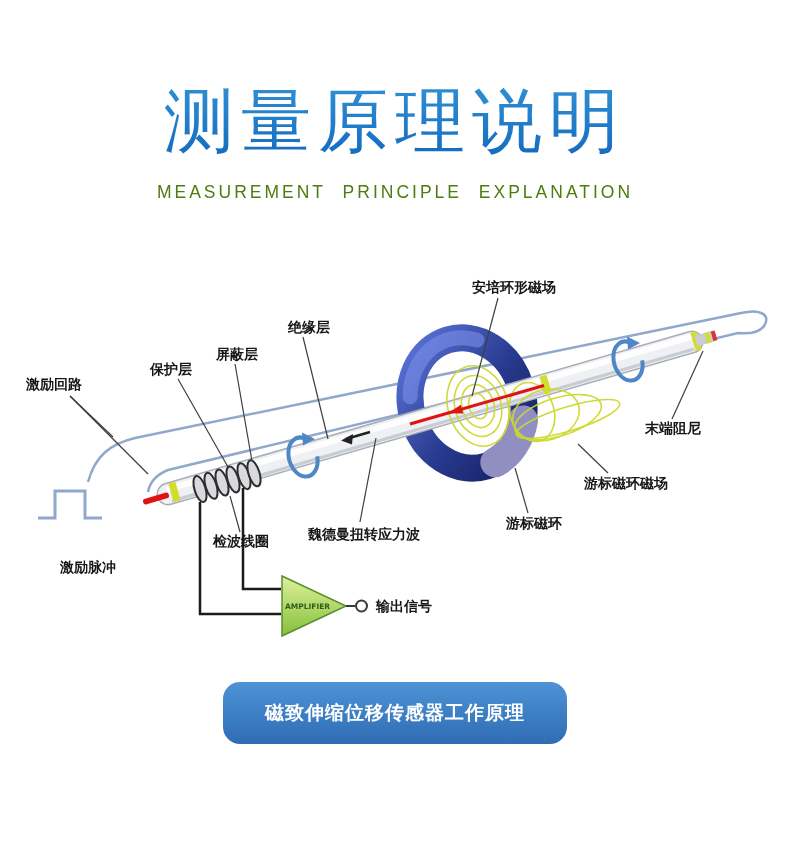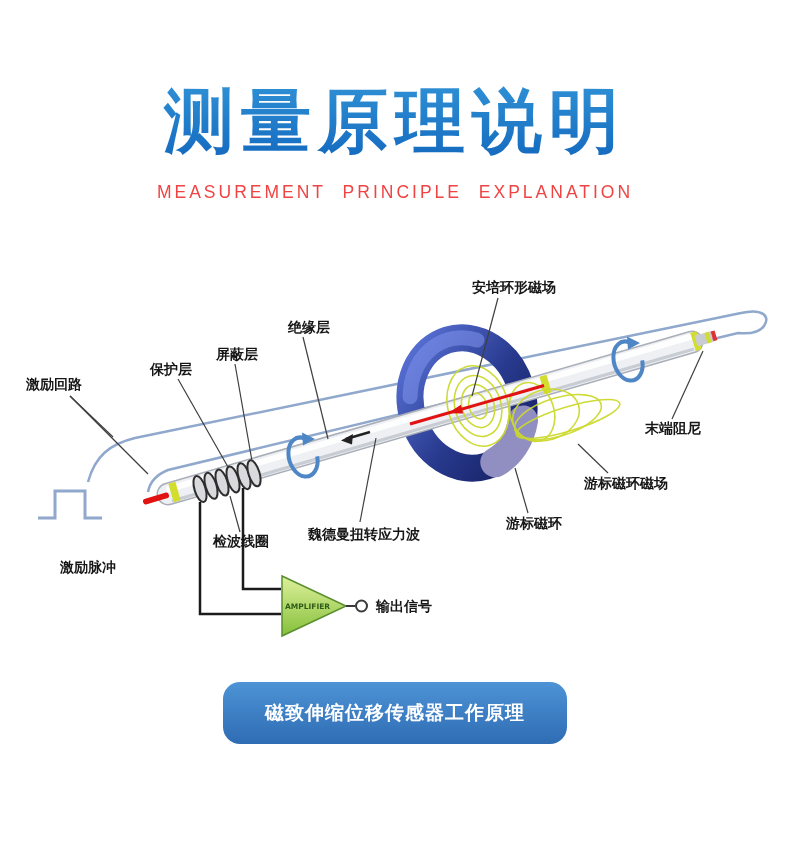--- a/index.html
+++ b/index.html
@@ -1,28 +1,28 @@
 <!DOCTYPE html>
 <html><head>
 <meta charset="utf-8">
 <style>
   html,body{margin:0;padding:0;background:#ffffff;}
   body{width:790px;height:842px;overflow:hidden;font-family:"Liberation Sans","DejaVu Sans",sans-serif;}
   .page{width:790px;height:842px;position:relative;background:#fff;}
   header{text-align:center;}
   h1.title{
     margin:0;padding-top:86px;line-height:1;
-    font-size:70px;font-weight:700;letter-spacing:7px;
+    font-size:70px;font-weight:400;letter-spacing:7px;
     background:linear-gradient(180deg,#5fc1ee 0%,#2e8fd4 55%,#156cc0 100%);
     -webkit-background-clip:text;background-clip:text;
     color:transparent;-webkit-text-fill-color:transparent;
   }
   .subtitle{
     margin-top:28px;line-height:1;
-    font-size:17.5px;font-weight:500;color:#ef4444;
+    font-size:17.5px;font-weight:500;color:#4d7c0f;
     letter-spacing:3px;word-spacing:9px;
   }
   svg.diagram{display:block;margin-top:54px;}
   svg text{font-family:"DejaVu Sans","Liberation Sans",sans-serif;}
   .label-cn{font-size:14px;font-weight:600;fill:#161616;}
   .caption-wrap{text-align:center;margin-top:6px;}
   .caption-pill{
     display:inline-block;padding:20px 42px;border-radius:17px;
     background:linear-gradient(180deg,#4e93d6 0%,#2f6cb3 100%);
     color:#ffffff;font-size:19px;font-weight:700;letter-spacing:1px;line-height:1.2;

